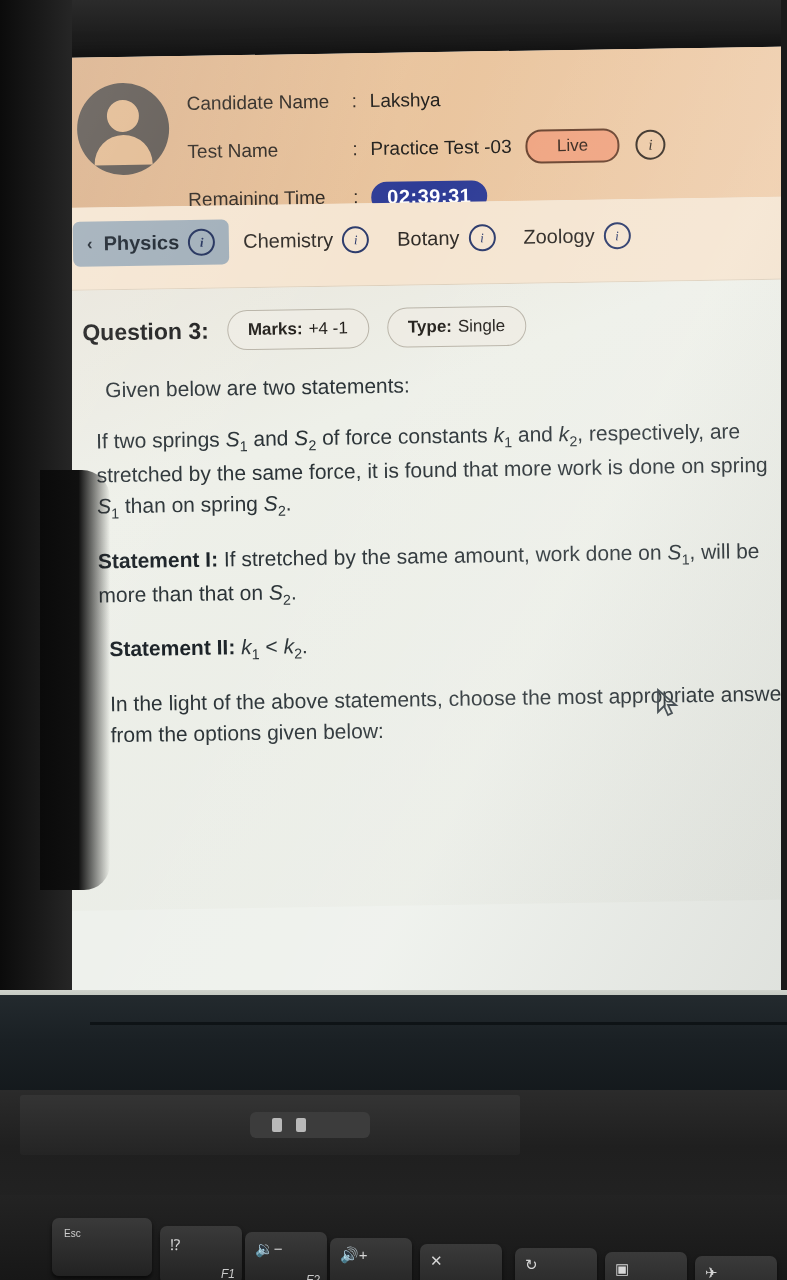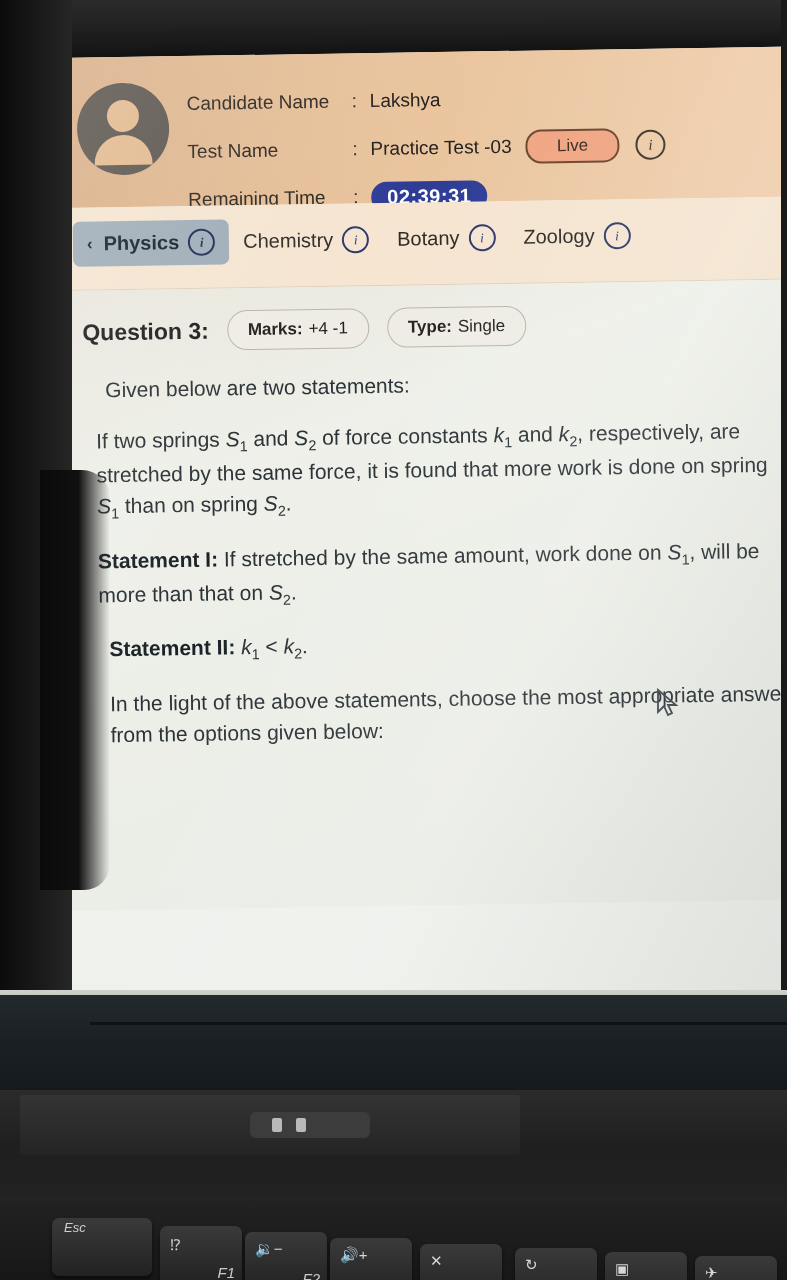--- a/index.html
+++ b/index.html
@@ -38,23 +38,23 @@
     background:linear-gradient(180deg,#cfd3cc,#aeb3ab);z-index:7;}
   .wood{position:absolute;left:0;top:1040px;width:36px;height:80px;background:#6d4a2a;z-index:7;}
   .orange{position:absolute;left:0;top:1030px;width:14px;height:120px;background:#7a3f10;z-index:7;}
 
   
   .kbd{position:absolute;left:0;top:1195px;width:787px;height:85px;
     background:linear-gradient(180deg,#232323,#171717);z-index:11;}
   .key{position:absolute;background:linear-gradient(180deg,#3a3a3a,#222);
     border-radius:7px;box-shadow:0 3px 4px rgba(0,0,0,.6);z-index:12;
     color:#cfcfcf;font-size:11px;}
-  .key .fn{position:absolute;right:7px;bottom:3px;font-size:15px;font-style:italic;color:#c9c9c9;}
+  .key .fn{position:absolute;right:7px;bottom:3px;font-size:12px;font-style:italic;color:#c9c9c9;}
   .key .gl{position:absolute;left:10px;top:8px;font-size:15px;color:#d6d6d6;}
-  .key .esc{position:absolute;left:12px;top:2px;font-size:13px;font-style:italic;}
+  .key .esc{position:absolute;left:12px;top:10px;font-size:10px;}
 
   
   .hdr{position:relative;width:100%;height:150px;background:#e7bb93;}
   .hdr-grad{position:absolute;inset:0;background:linear-gradient(100deg,#d9ae87 0%,#e9c49d 45%,#f0cfae 100%);}
   .avatar{position:absolute;left:20px;top:26px;width:92px;height:92px;border-radius:50%;
     background:#5c554f;}
   .avatar .head{position:absolute;left:50%;top:17px;width:32px;height:32px;margin-left:-16px;
     border-radius:50%;background:#e2b98f;}
   .avatar .body{position:absolute;left:50%;bottom:10px;width:58px;height:30px;margin-left:-29px;
     border-radius:29px 29px 0 0;background:#e2b98f;}

